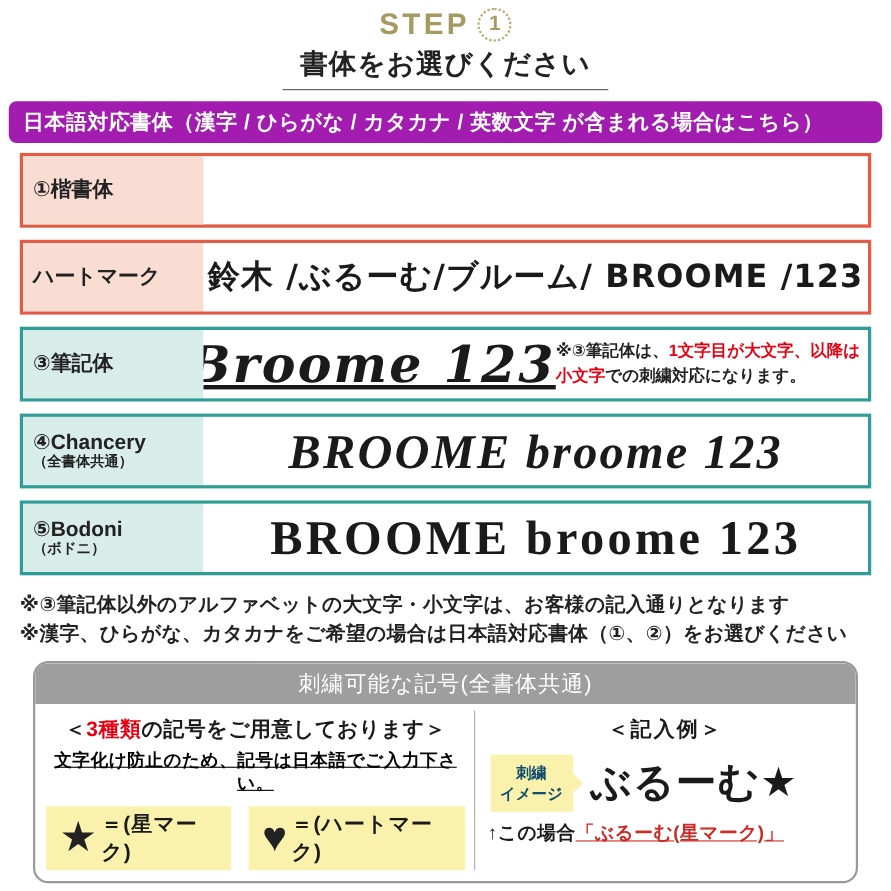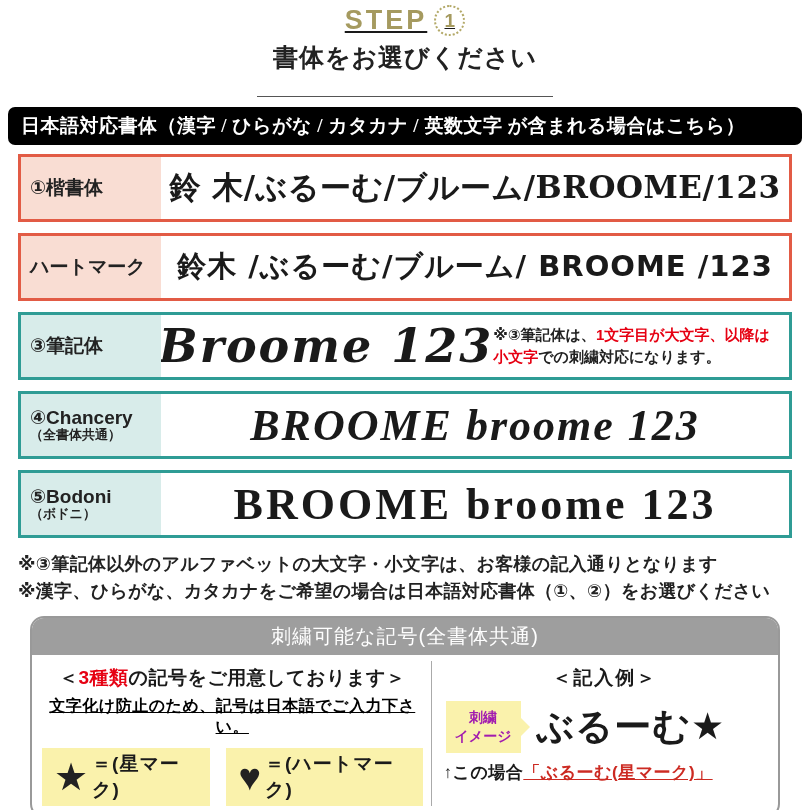--- a/index.html
+++ b/index.html
@@ -5,60 +5,60 @@
   * { margin:0; padding:0; box-sizing:border-box; }
   html,body { background:#fff; }
   body {
     width:810px; height:810px; overflow:hidden;
     font-family:"Liberation Sans","DejaVu Sans",sans-serif;
     color:#1a1a1a;
   }
   .page { width:810px; padding-top:5px; }
 
   
-  .step-row { display:flex; justify-content:center; gap:7px; height:34px;text-decoration:underline; }
+  .step-row { display:flex; justify-content:center; align-items:center; gap:7px; height:34px; }
   .step-label { font-size:27px; font-weight:bold; color:#a59a5f; letter-spacing:3px; }
   .step-circle {
     width:31px; height:31px; border:2px dotted #b3a968; border-radius:50%;
     color:#a59a5f; font-size:19px; font-weight:bold;
     display:flex; align-items:center; justify-content:center;
   }
   .title-wrap { text-align:center; margin-top:2px; }
   .page-title {
     display:inline-block; font-size:25px; font-weight:bold; color:#222;
-    padding:0 16px 22px; border-bottom:1px solid #555; letter-spacing:1px;
+    padding:0 16px 7px; border-bottom:1px solid #555; letter-spacing:1px;
   }
 
   
   .banner {
     margin:10px 8px 9px; border-radius:7px; color:#fff; font-weight:bold;
     font-size:19px; padding:6px 13px; letter-spacing:0.5px;
   }
-  .banner-red { background:#000000;font-family:Liberation Serif, serif; }
+  .banner-red { background:#a21caf; }
   .banner-teal { background:#2f9c95; margin-top:13px; }
 
   
   .font-box { display:flex; align-items:stretch; margin:0 18px 11px; min-height:68px; background:#fff; }
   .font-box.jp { border:3px solid #e25b45; }
   .font-box.en { border:3px solid #2f9c95; }
   .box-label {
-    width:140px; flex:none; display:flex; flex-direction:column; justify-content:center;
+    width:164px; flex:none; display:flex; flex-direction:column; justify-content:center;
     padding-left:9px; font-size:19px; font-weight:bold; color:#222; line-height:1.15;
   }
   .jp .box-label { background:#f9ddd3; }
   .en .box-label { background:#d8ecea; }
   .box-sublabel { font-size:13px; font-weight:bold; }
   .box-sample { flex:1; display:flex; align-items:center; justify-content:center; background:#fff; overflow:hidden; }
   .sample-kaisho  { font-family:"DejaVu Serif","Liberation Serif",serif; font-weight:bold; font-size:31px; letter-spacing:0.5px; white-space:nowrap; }
   .sample-maru    { font-family:"DejaVu Sans","Liberation Sans",sans-serif; font-weight:bold; font-size:29px; letter-spacing:1px; white-space:nowrap; }
   .sample-script  { font-family:"DejaVu Serif","Liberation Serif",serif; font-style:italic; font-weight:bold; font-size:46px; letter-spacing:2px; white-space:nowrap; }
   .sample-chancery{ font-family:"Liberation Serif","DejaVu Serif",serif; font-style:italic; font-weight:bold; font-size:44px; letter-spacing:2px; white-space:nowrap; }
   .sample-bodoni  { font-family:"Liberation Serif","DejaVu Serif",serif; font-weight:bold; font-size:44px; letter-spacing:3px; white-space:nowrap; }
 
-  .script-sample-wrap { flex:1; display:flex; align-items:center; justify-content:center; }
+  .script-sample-wrap { flex:1; display:flex; align-items:center; justify-content:center;text-decoration:underline; }
   .script-note {
     width:298px; flex:none; font-size:15px; font-weight:bold; line-height:1.5;
     padding:6px 8px 6px 0; color:#222;
   }
   .red-text { color:#e60012; }
 
   
   .notes { margin:13px 18px 0; }
   .note-line { font-size:18px; font-weight:bold; line-height:1.5; color:#222; letter-spacing:0.3px; }
 
@@ -82,21 +82,21 @@
   .sym-item {
     background:#faf2ac; display:flex; align-items:center; gap:4px; padding:3px 12px;
   }
   .sym-glyph { font-size:38px; line-height:1; color:#222; }
   .sym-label { font-size:19px; font-weight:bold; letter-spacing:1px; }
 
   .ex-heading { text-align:center; font-size:19px; font-weight:bold; letter-spacing:2px; }
   .example-row { display:flex; align-items:center; gap:16px; margin:10px 0 8px 2px; }
   .stitch-tag {
     position:relative; background:#faf2ac; padding:7px 9px; font-size:14px; font-weight:bold;
-    color:#a21caf; text-align:center; line-height:1.35; flex:none;
+    color:#0c4a6e; text-align:center; line-height:1.35; flex:none;
   }
   .stitch-tag::after {
     content:""; position:absolute; right:-9px; top:50%; margin-top:-9px;
     border-top:9px solid transparent; border-bottom:9px solid transparent; border-left:9px solid #faf2ac;
   }
   .example-text { font-size:37px; font-weight:bold; letter-spacing:1px; white-space:nowrap; }
   .ex-caption { font-size:17px; font-weight:bold; line-height:1.45; letter-spacing:0.5px; }
   .ex-caption .red-underline { color:#cc2a22; text-decoration:underline; }
 </style>
 </head>
@@ -111,23 +111,20 @@
     </span>
   </div>
   <div class="title-wrap">
     <h1 class="page-title">書体をお選びください</h1>
   </div>
 
   <div class="banner banner-red">日本語対応書体（漢字 / ひらがな / カタカナ / 英数文字 が含まれる場合はこちら）</div>
 
   <div class="font-box jp">
     <div class="box-label">①楷書体</div>
-    <div class="box-sample">
-      <span class="sample-kaisho">鈴 木/ぶるーむ/ブルーム/BROOME/123</span>
-    </div>
   </div>
 
   <div class="font-box jp">
     <div class="box-label">ハートマーク</div>
     <div class="box-sample">
       <span class="sample-maru">鈴木 /ぶるーむ/ブルーム/ BROOME /123</span>
     </div>
   </div>
 
 

